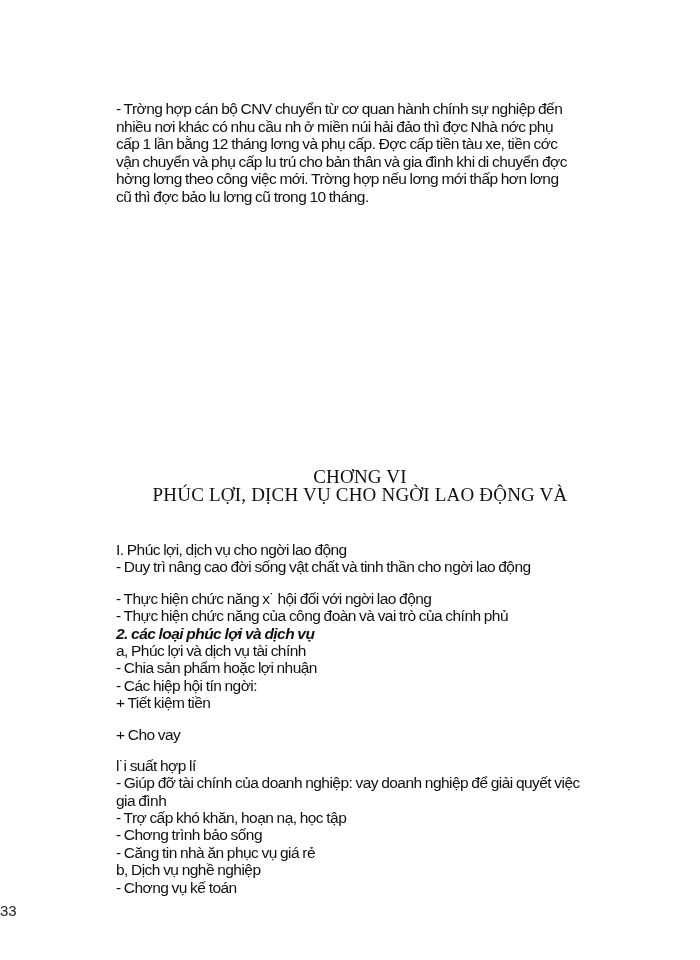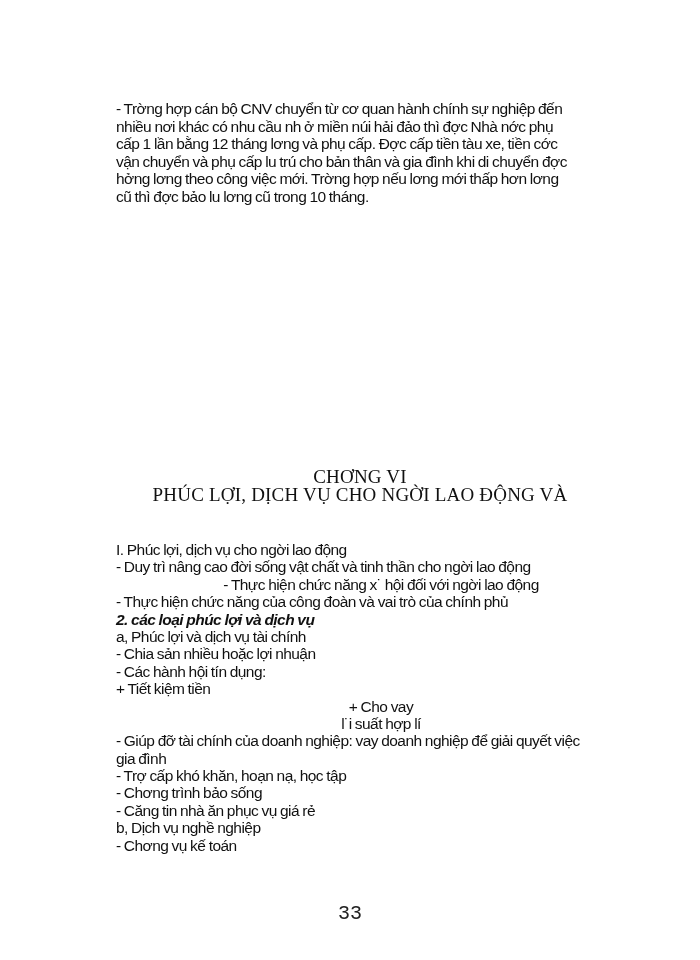--- a/index.html
+++ b/index.html
@@ -21,24 +21,24 @@
     position: absolute; left: 100px; width: 520px; text-align: center;
     font-family: "Liberation Serif", serif; font-size: 19px; color: #111;
     letter-spacing: 0.2px;
   }
   .ch1 { top: 466px; }
   .ch2 { top: 484px; }
   .ch3 { top: 509px; }
   .list { position: absolute; left: 116px; top: 541px; width: 530px; }
   .list .item { display: block; white-space: nowrap; height: 17.4px; line-height: 17.4px; }
   .list .italic { font-style: italic; font-weight: bold; }
-  .list .gap { margin-top: 0; text-align: center; }
+  .list .gap { margin-top: 14px; }
   .pagenum {
-    position: absolute; left: 0; width: 700px; top: 902px; text-align: center;
-    font-family: Liberation Mono, monospace; font-size: 20px; color: #222;
+    position: absolute; left: 0; width: 700px; top: 902px; text-align: left;
+    font-family: Liberation Sans, sans-serif; font-size: 15px; color: #222;
   }
 </style>
 </head>
 <body>
 
 <div class="page">
 
   <div class="para body-text">
     <span class="ln">- Trờng   hợp cán bộ CNV chuyển từ cơ quan hành chính sự nghiệp đến</span>
     <span class="ln">nhiều nơi khác có nhu cầu nh   ở miền núi hải đảo thì đợc   Nhà nớc   phụ</span>
@@ -51,22 +51,22 @@
   <div class="chapter ch1">CHƠNG   VI</div>
   <div class="chapter ch2">PHÚC LỢI, DỊCH VỤ CHO NGỜI   LAO ĐỘNG VÀ</div>
 
   <div class="list body-text">
     <span class="item">I. Phúc lợi, dịch vụ cho ngời   lao động</span>
     <span class="item">- Duy trì nâng cao đời sống vật chất và tinh thần cho ngời   lao động</span>
     <span class="item gap">- Thực hiện chức năng x˙ hội đối với ngời   lao động</span>
     <span class="item">- Thực hiện chức năng của công đoàn và vai trò của chính phủ</span>
     <span class="item italic">2. các loại phúc lợi và dịch vụ</span>
     <span class="item">a, Phúc lợi và dịch vụ tài chính</span>
-    <span class="item">- Chia sản nhiều hoặc lợi nhuận</span>
-    <span class="item">- Các hành hội tín dụng:</span>
+    <span class="item">- Chia sản phẩm hoặc lợi nhuận</span>
+    <span class="item">- Các hiệp hội tín ngời:</span>
     <span class="item">+ Tiết kiệm tiền</span>
     <span class="item gap">+ Cho vay</span>
     <span class="item gap">l˙i suất hợp lí</span>
     <span class="item">- Giúp đỡ tài chính của doanh nghiệp: vay doanh nghiệp để giải quyết việc</span>
     <span class="item">gia đình</span>
     <span class="item">- Trợ cấp khó khăn, hoạn nạ, học tập</span>
     <span class="item">- Chơng   trình bảo sống</span>
     <span class="item">- Căng tin nhà ăn phục vụ giá rẻ</span>
     <span class="item">b, Dịch vụ nghề nghiệp</span>
     <span class="item">- Chơng vụ kế toán</span>

